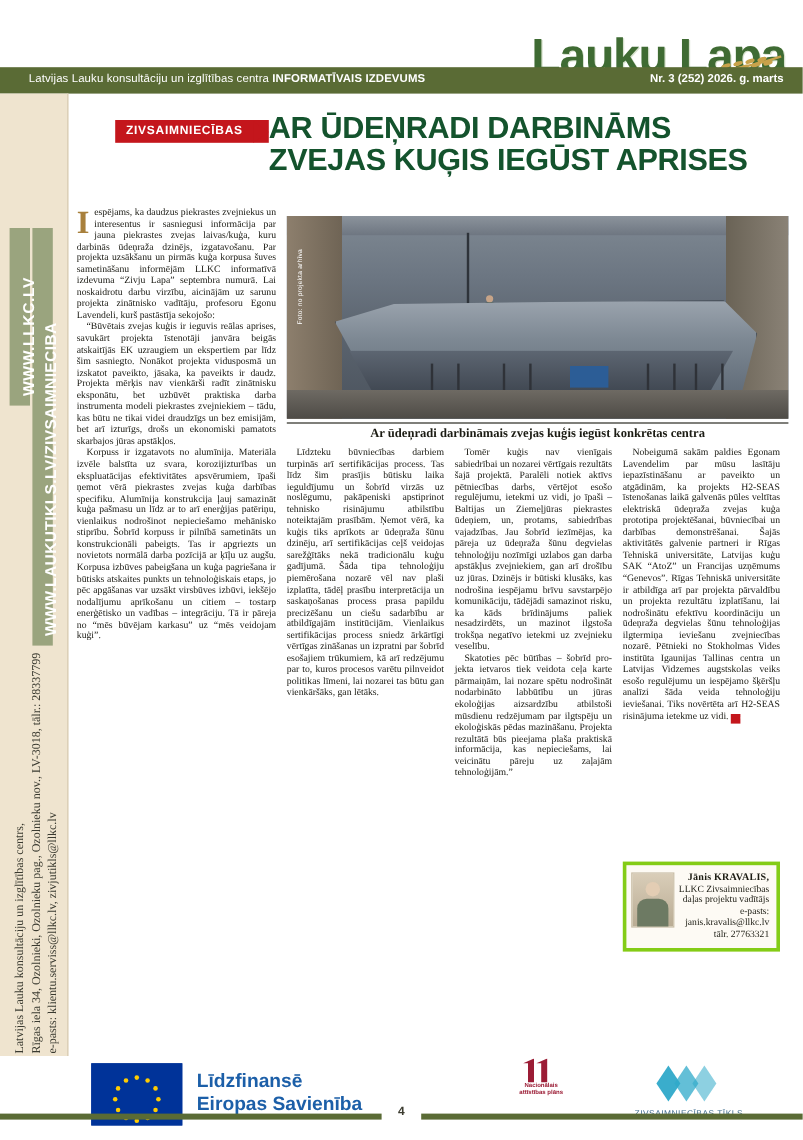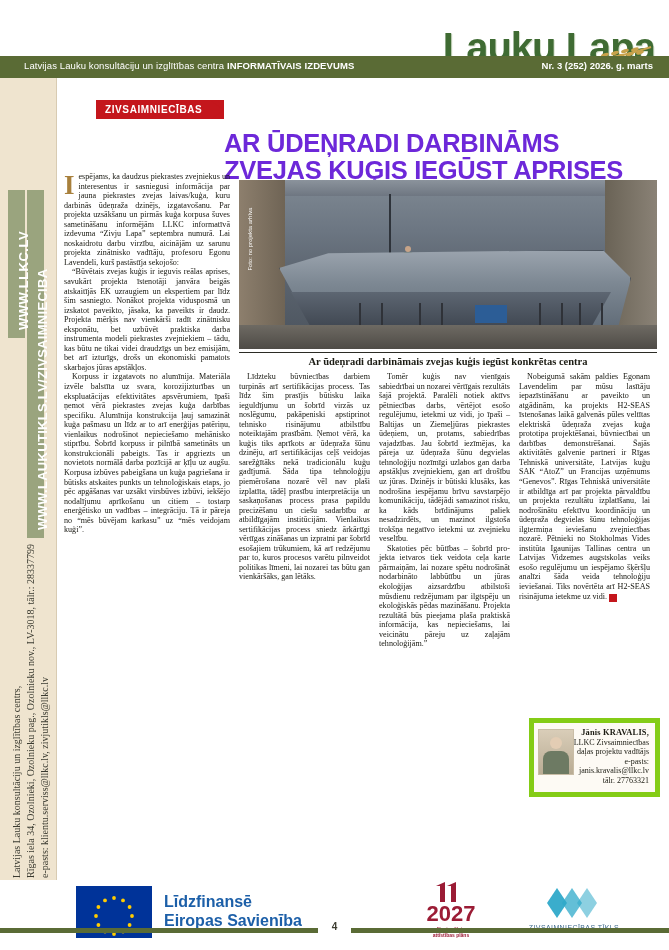--- a/index.html
+++ b/index.html
@@ -103,21 +103,21 @@
   #kicker-arrow{
     position:absolute;top:0;left:0;width:0;height:0;
     border-top:9.5px solid transparent;
     border-bottom:9.5px solid transparent;
     border-left:13px solid #c4161c;
   }
   #headline{
     position:absolute;left:224px;top:94px;width:432px;
     font-family:"Liberation Sans", sans-serif;
     font-weight:bold;font-size:25.5px;line-height:27px;
-    color:#6d28d9;letter-spacing:-.3px;margin-top:36px;
+    color:#14532d;letter-spacing:-.3px;
   }
   #headline .l2{display:block;}
 
   
   #photo{
     position:absolute;left:239px;top:180px;width:418px;height:169px;
     background:linear-gradient(#7f8993 0%, #6c7682 30%, #5c6570 55%, #4a525c 100%);
     overflow:hidden;
   }
   .hull{
@@ -212,25 +212,24 @@
     font-family:"Liberation Serif", serif;
     font-weight:bold;
     font-size:27px;line-height:22px;
     color:#a8803c;
     padding:2px 4px 0 0;
   }
 
   
   #author-box{
     position:absolute;left:519px;top:718px;width:131px;
-    border:5px solid #84cc16;
+    border:3px solid #84cc16;
     background:#fdfaf4;
     padding:5px 6px 6px 6px;
     box-sizing:border-box;
-    margin-left:10px;
   }
   #author-avatar{
     position:absolute;left:4px;top:6px;width:34px;height:44px;
     background:linear-gradient(#d9cdb8,#b9ac94);
     border:1px solid #c9bda6;
   }
   #author-avatar .head{
     position:absolute;left:11px;top:7px;width:12px;height:12px;
     border-radius:50%;background:#e3cdb4;
   }
@@ -423,21 +422,20 @@
   </div>
   <div id="eu-text">
     <div>Līdzfinansē</div>
     <div>Eiropas Savienība</div>
   </div>
   <div id="logo2027">
     <svg width="34" height="20" viewBox="0 0 34 20" style="display:block;margin:0 auto;">
       <path d="M6 20 L6 4 L2 4 L11 0 L11 20 Z" fill="#9b1c35"></path>
       <path d="M17 20 L17 4 L13 4 L22 0 L22 20 Z" fill="#9b1c35"></path>
     </svg>
-    <div class="yr">2027</div>
     <div class="sub">Nacionālais</div>
     <div class="sub">attīstības plāns</div>
   </div>
   <div id="zivs-logo">
     <svg class="diamonds" width="70" height="34" viewBox="0 0 70 34">
       <g fill="#2fa9c9">
         <polygon points="18,2 28,17 18,32 8,17" opacity="0.95"></polygon>
         <polygon points="33,2 43,17 33,32 23,17" opacity="0.75"></polygon>
         <polygon points="48,2 58,17 48,32 38,17" opacity="0.55"></polygon>
       </g>

